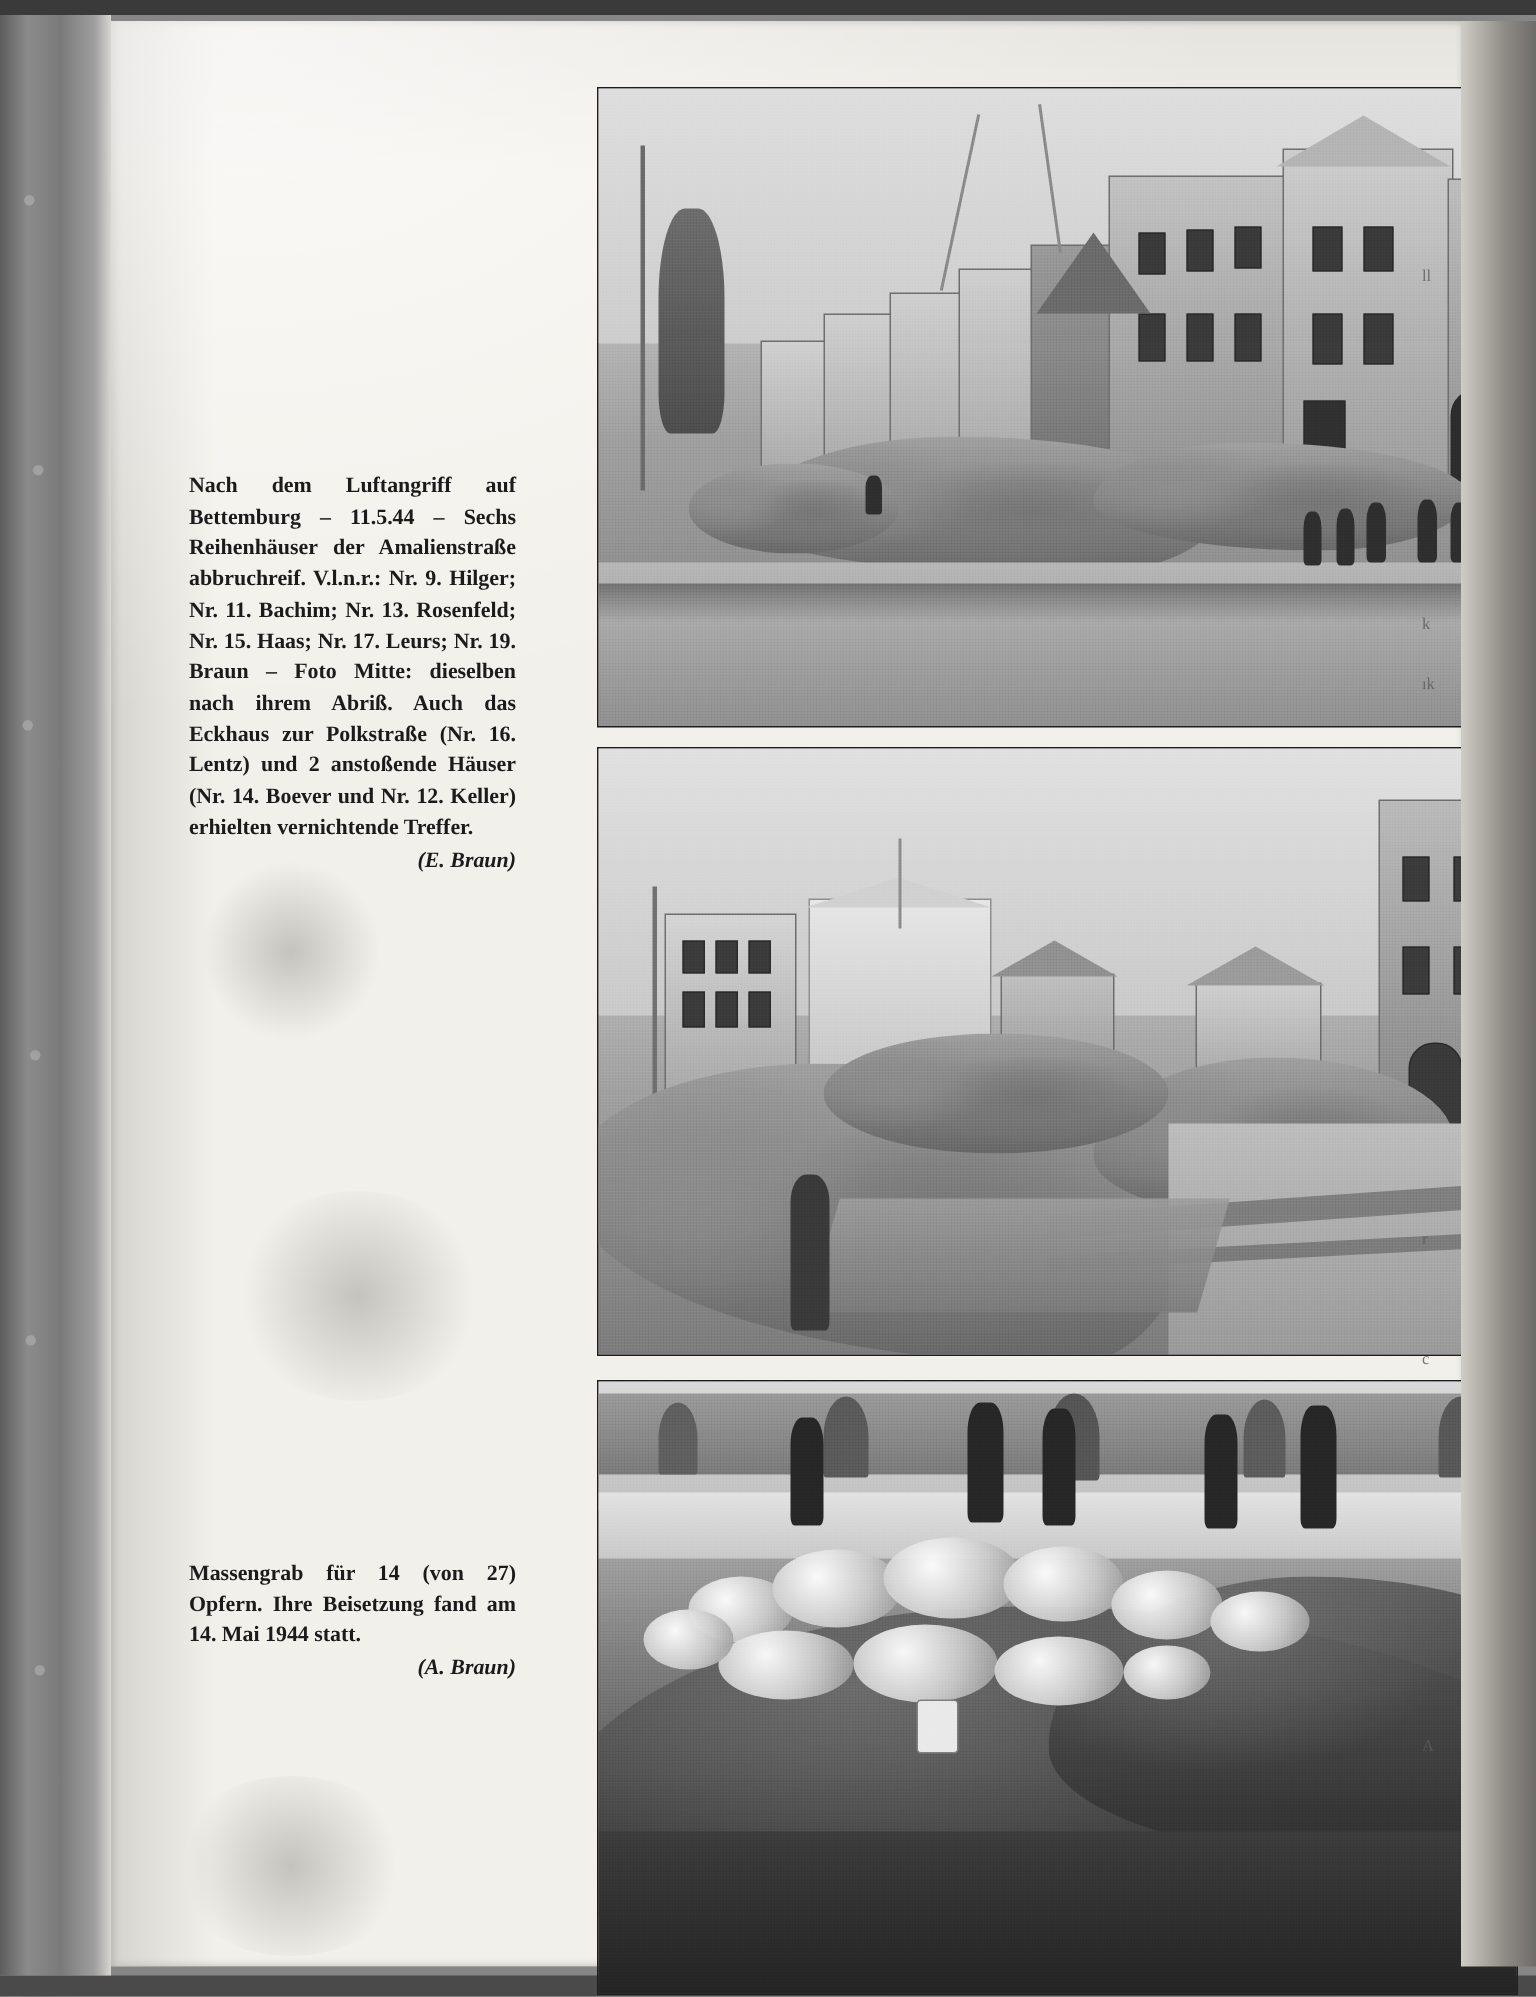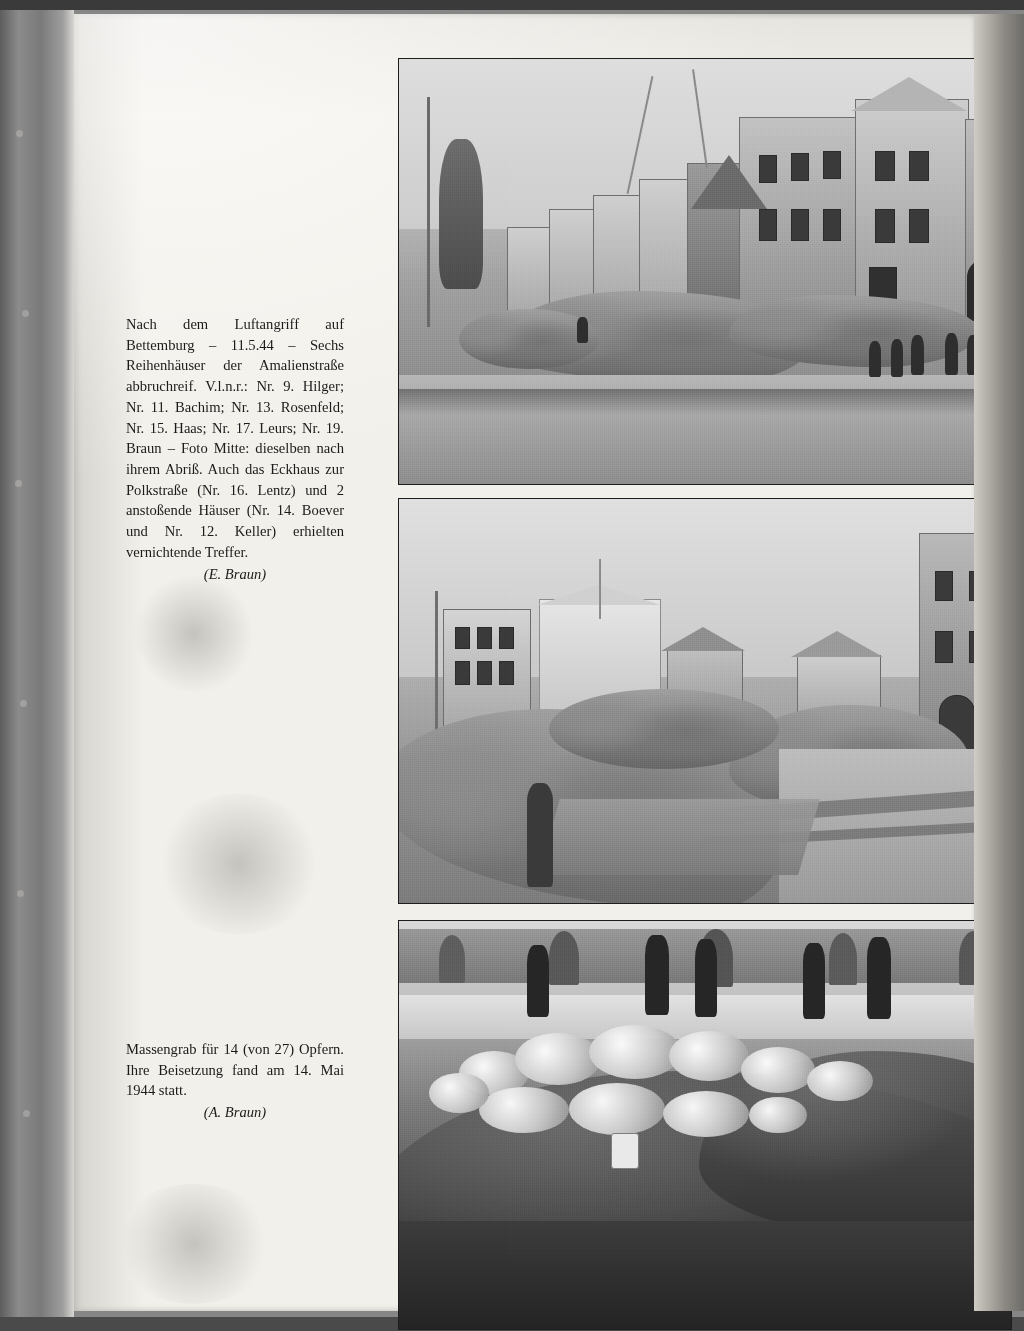--- a/index.html
+++ b/index.html
@@ -108,37 +108,37 @@
   }
   .edge-marks span {
     position: absolute;
     display: block;
     white-space: nowrap;
   }
 
   
   .content {
     position: absolute;
-    left: 0; top: 0; right: 0; bottom: 0;
+    left: 0; top: 0; right: 0; bottom: 0; font-weight: bold;
   }
   .caption {
     position: absolute;
     width: 218px;
     left: 52px;
     font-family: "Liberation Serif", serif;
     font-size: 14.6px;
     line-height: 1.42;
     color: #1b1b1b;
     text-align: justify;
     text-justify: inter-word;
     hyphens: manual;
   }
   .caption .credit {
     display: block;
-    text-align: center;
+    text-align: right;
     font-style: italic;
     margin-top: 1px;
   }
   #caption-top { top: 300px; }
   #caption-bottom { top: 1025px; }
 
   
   .photo {
     position: absolute;
     background: #2b2b2b;
@@ -410,13 +410,21 @@
 
     </div>
 
     <div class="smudge" style="left:60px;top:560px;width:120px;height:120px;"></div>
     <div class="smudge" style="left:80px;top:780px;width:170px;height:140px;"></div>
     <div class="smudge" style="left:40px;top:1170px;width:160px;height:120px;"></div>
   </div>
 
   <div class="right-edge"></div>
 
+  <div class="edge-marks">
+    <span style="top:148px">ll</span>
+    <span style="top:380px">k</span>
+    <span style="top:420px">ık</span>
+    <span style="top:790px">r</span>
+    <span style="top:870px">c</span>
+    <span style="top:1128px">A</span>
+  </div>
 </div>
 
 </body></html>

